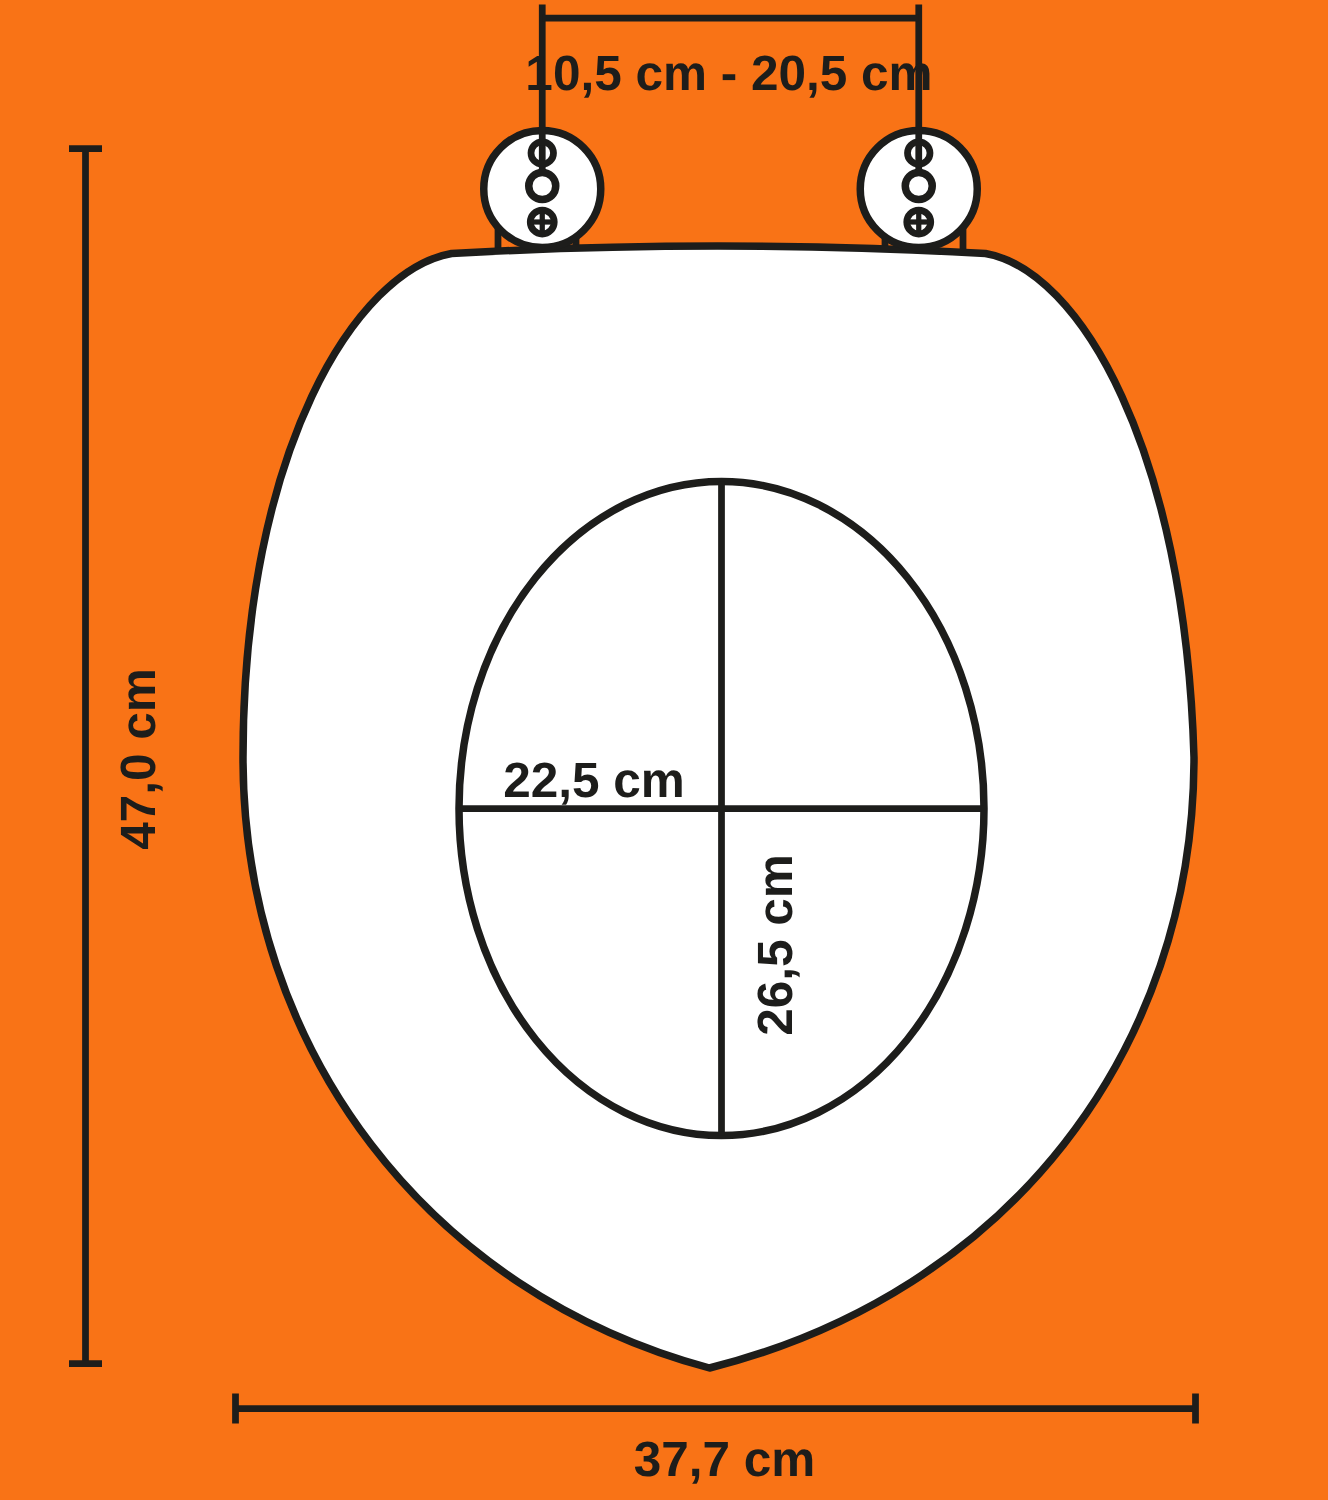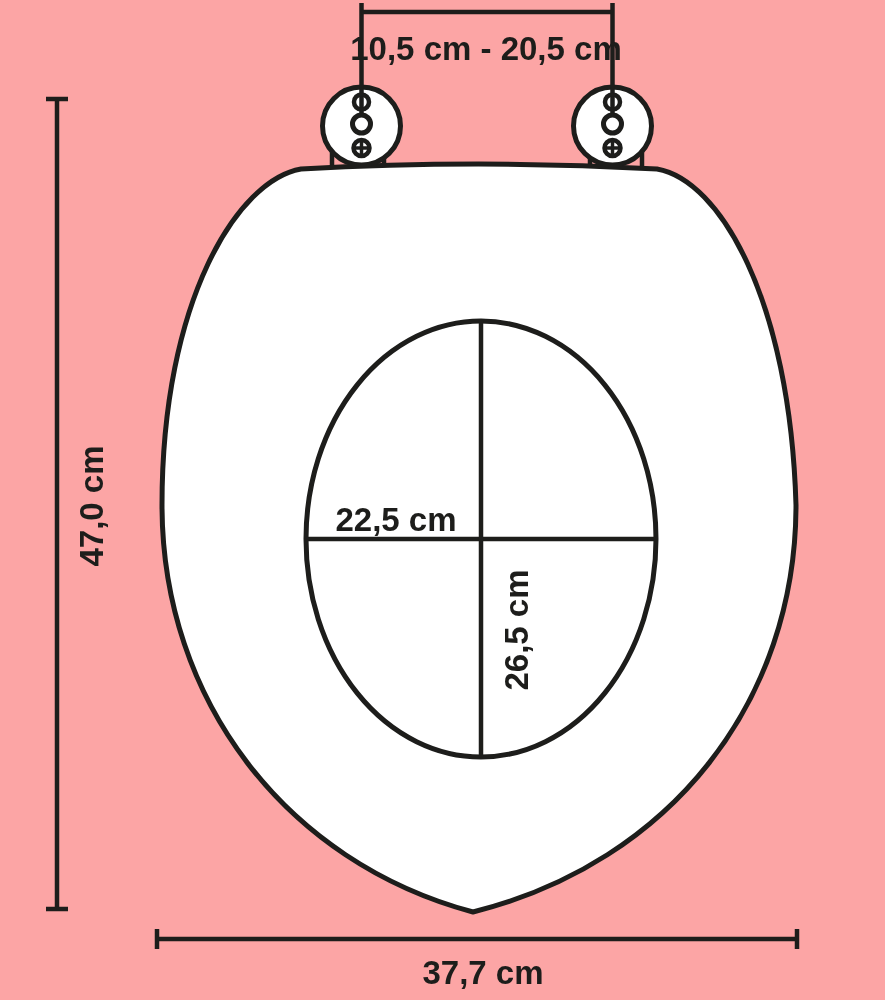--- a/index.html
+++ b/index.html
@@ -7,21 +7,21 @@
     padding: 0;
     background: #ffffff;
     width: 885px;
     height: 1000px;
     font-family: "Liberation Sans", sans-serif;
   }
   .diagram-wrap {
     position: relative;
     width: 885px;
     height: 1000px;
-    background: #fca5a5;
+    background: #f97316;
     overflow: hidden;
   }
   svg { display: block; }
   .outline {
     fill: #ffffff;
     stroke: #1d1d1b;
     stroke-width: 5;
   }
   .thinline {
     fill: none;

